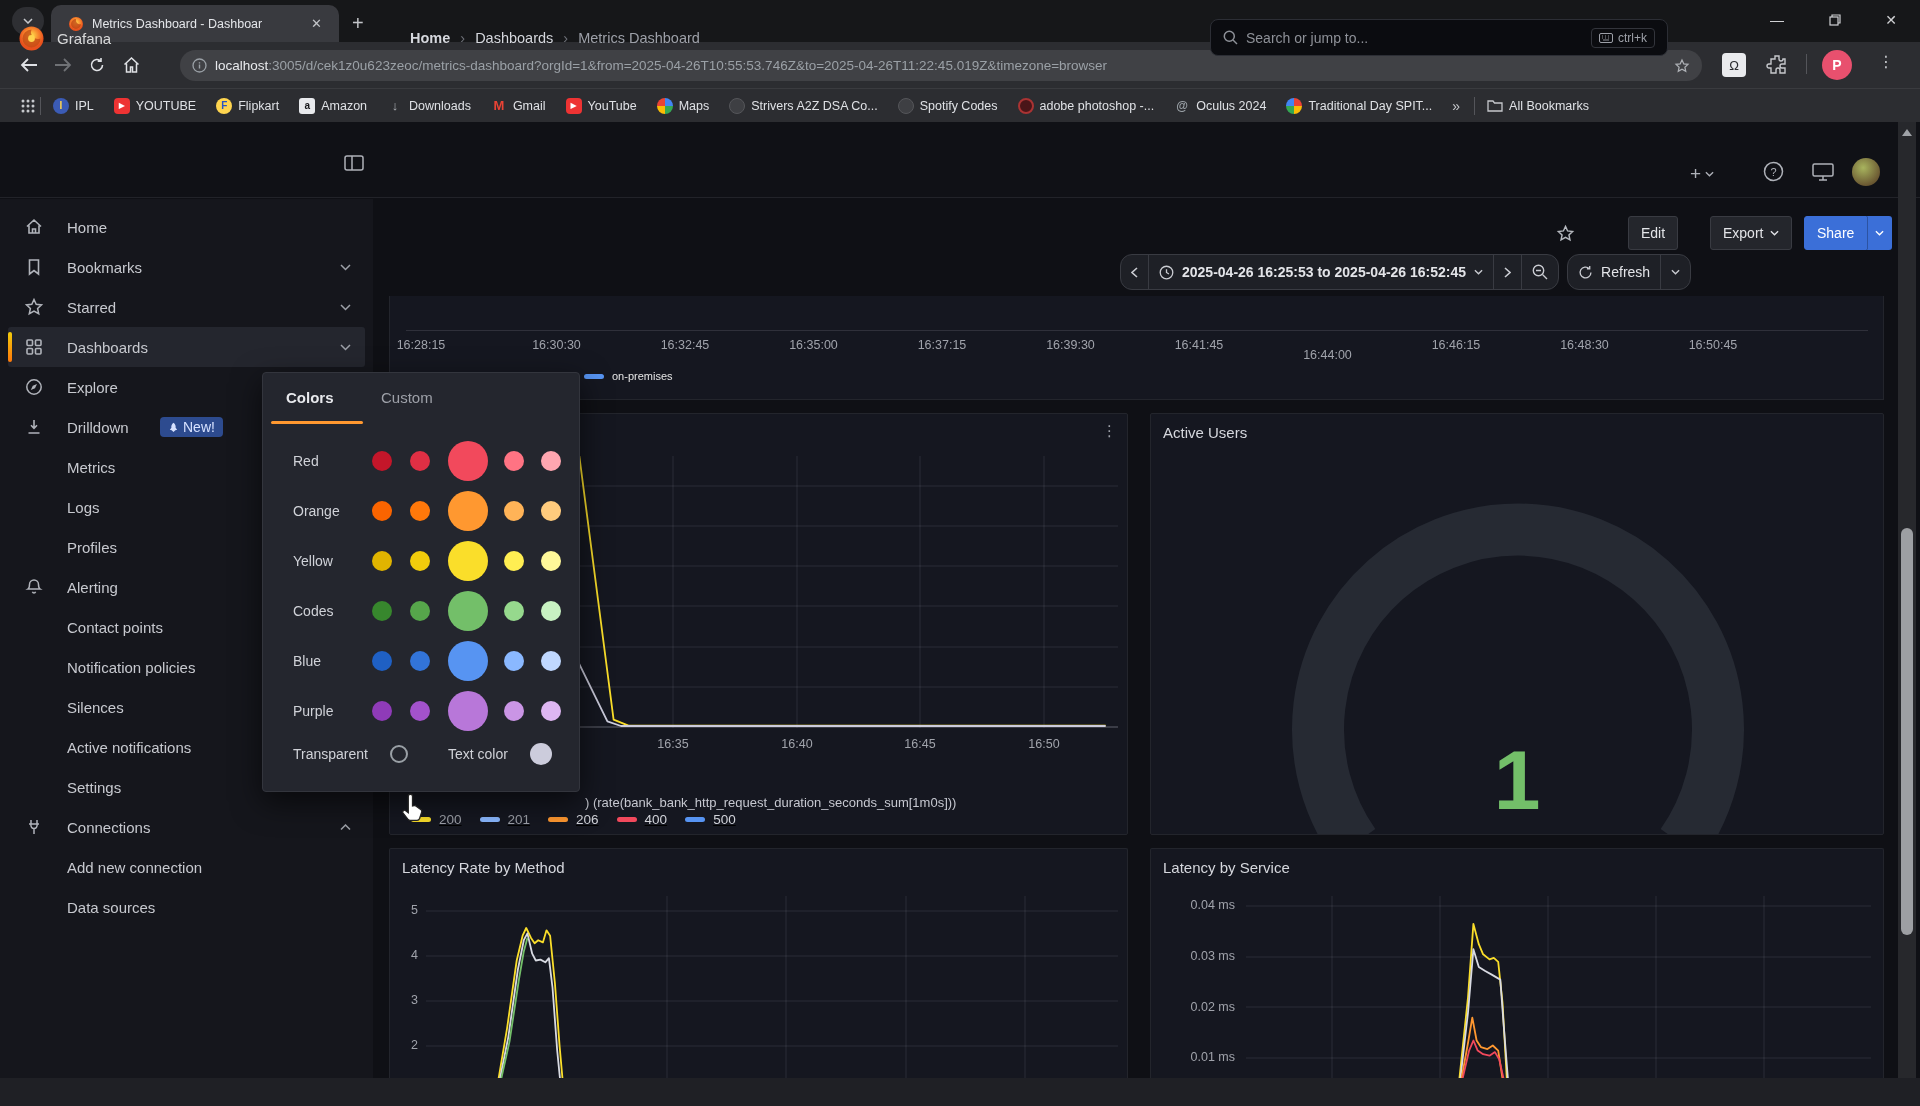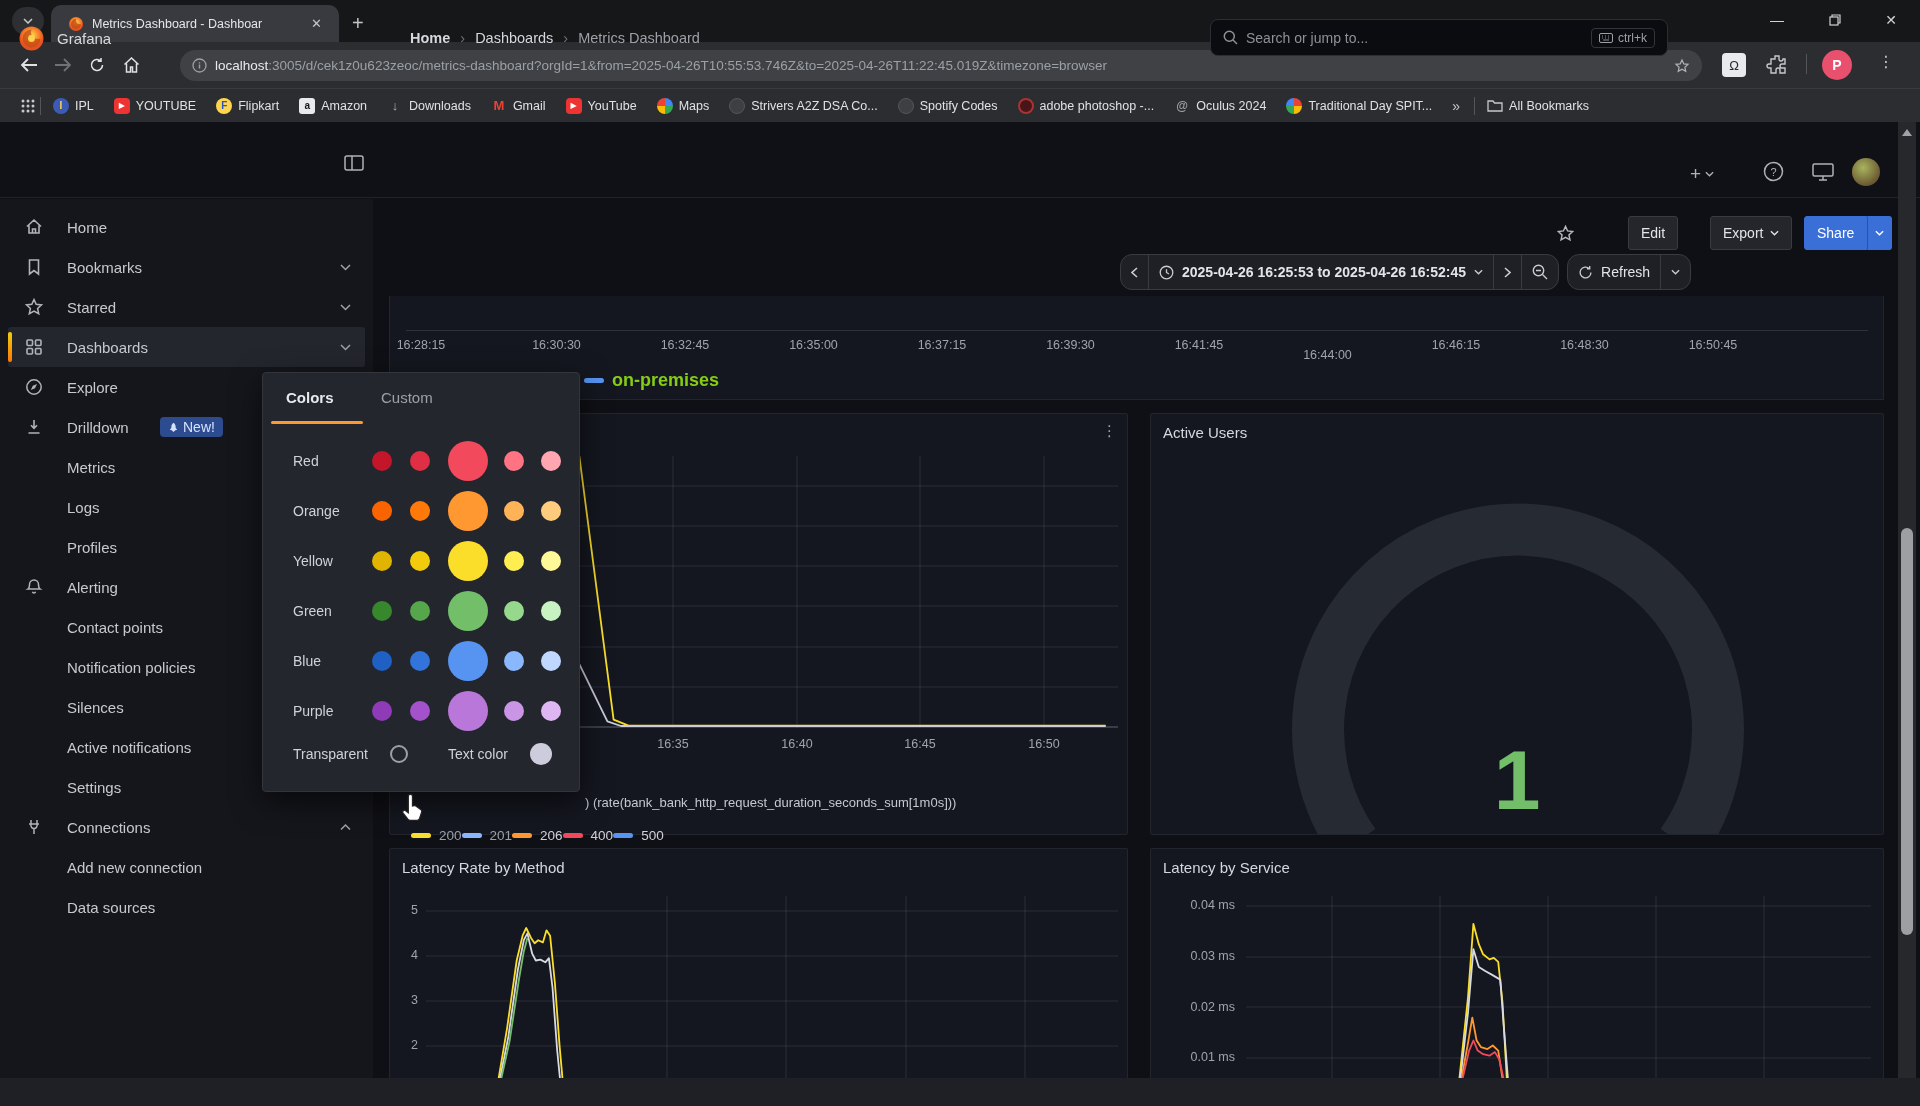--- a/index.html
+++ b/index.html
@@ -530,21 +530,21 @@
         <span class="tick" style="left: 552px; top: 42px;">16:37:15</span>
         <span class="tick" style="left: 680.5px; top: 42px;">16:39:30</span>
         <span class="tick" style="left: 809px; top: 42px;">16:41:45</span>
         <span class="tick" style="left: 937.5px; top: 52px;">16:44:00</span>
         <span class="tick" style="left: 1066px; top: 42px;">16:46:15</span>
         <span class="tick" style="left: 1194.5px; top: 42px;">16:48:30</span>
         <span class="tick" style="left: 1323px; top: 42px;">16:50:45</span>
       </div>
     <div style="position:absolute;left:194px;top:74px;display:flex;align-items:center;gap:8px;">
       <span class="legend-pill" id="top-legend-pill" style="background: rgb(87, 148, 242);"></span>
-      <span style="color:#84cc16;font-size:18px;font-weight:bold;">on-premises</span>
+      <span style="color:#e5e5e5;font-size:11px;">on-premises</span>
     </div>
   </div>
 
   <div class="panel" style="left:389px;top:413px;width:739px;height:422px;">
     <div class="ptitle" style="left:68px;">odes</div>
     <div style="position:absolute;right:10px;top:8px;color:#9da0a8;font-size:15px;">⋮</div>
     <svg id="chart-response_codes" width="717" height="272" style="position:absolute;left:11px;top:42px;overflow:hidden;">
       <line class="gridline" x1="0" y1="30" x2="717" y2="30"></line>
         <line class="gridline" x1="0" y1="70" x2="717" y2="70"></line>
       <line class="gridline" x1="0" y1="110" x2="717" y2="110"></line>
@@ -559,21 +559,21 @@
     <polyline points="153.3,-192.4 212.6,263.7 227.5,269.7 704.6,269.7" fill="none" stroke="#fade2a" stroke-width="1.8" stroke-linejoin="round"></polyline>
         <polyline points="170.6,192.4 206.4,265.4 220.0,270.0 704.6,270.0" fill="none" stroke="#ccccdc" stroke-width="1.8" stroke-linejoin="round"></polyline>
       </svg>
     <div id="rc-ticks">
         <span class="tick" style="left: 283px; top: 323px;">16:35</span>
         <span class="tick" style="left: 407px; top: 323px;">16:40</span>
         <span class="tick" style="left: 530px; top: 323px;">16:45</span>
         <span class="tick" style="left: 654px; top: 323px;">16:50</span>
       </div>
     <div class="abs" style="left:195px;top:381px;color:#c6c8d0;font-size:13px;white-space:nowrap;">) (rate(bank_bank_http_request_duration_seconds_sum[1m0s]))</div>
-    <div id="rc-legend" style="position:absolute;left:21px;top:414px;display:flex;">
+    <div id="rc-legend" style="position:absolute;left:21px;top:398px;display:flex;gap:18px;text-decoration:underline;">
         <span class="legend-item">
           <span class="legend-pill" style="background:#fade2a;"></span>
           <span style="color:#9da0a8;">200</span>
         </span>
         <span class="legend-item">
           <span class="legend-pill" style="background:#8ab8ff;"></span>
           <span style="color:#9da0a8;">201</span>
         </span>
         <span class="legend-item">
           <span class="legend-pill" style="background:#ff9830;"></span>
@@ -669,21 +669,21 @@
         </div>
         <div class="cp-row" style="top: 163px;">
           <span class="cp-label">Yellow</span>
           <span class="dot" style="left:119px;width:20px;height:20px;background:#e0b400;"></span>
           <span class="dot" style="left:157px;width:20px;height:20px;background:#f2cc0c;"></span>
           <span class="dot" style="left:205px;width:40px;height:40px;background:#fade2a;"></span>
           <span class="dot" style="left:251px;width:20px;height:20px;background:#ffee52;"></span>
           <span class="dot" style="left:288px;width:20px;height:20px;background:#fff899;"></span>
         </div>
         <div class="cp-row" style="top: 213px;">
-          <span class="cp-label">Green</span>
+          <span class="cp-label">Codes</span>
           <span class="dot" style="left:119px;width:20px;height:20px;background:#37872d;"></span>
           <span class="dot" style="left:157px;width:20px;height:20px;background:#56a64b;"></span>
           <span class="dot" style="left:205px;width:40px;height:40px;background:#73bf69;"></span>
           <span class="dot" style="left:251px;width:20px;height:20px;background:#96d98d;"></span>
           <span class="dot" style="left:288px;width:20px;height:20px;background:#c8f2c2;"></span>
         </div>
         <div class="cp-row" style="top: 263px;">
           <span class="cp-label">Blue</span>
           <span class="dot" style="left:119px;width:20px;height:20px;background:#1f60c4;"></span>
           <span class="dot" style="left:157px;width:20px;height:20px;background:#3274d9;"></span>

